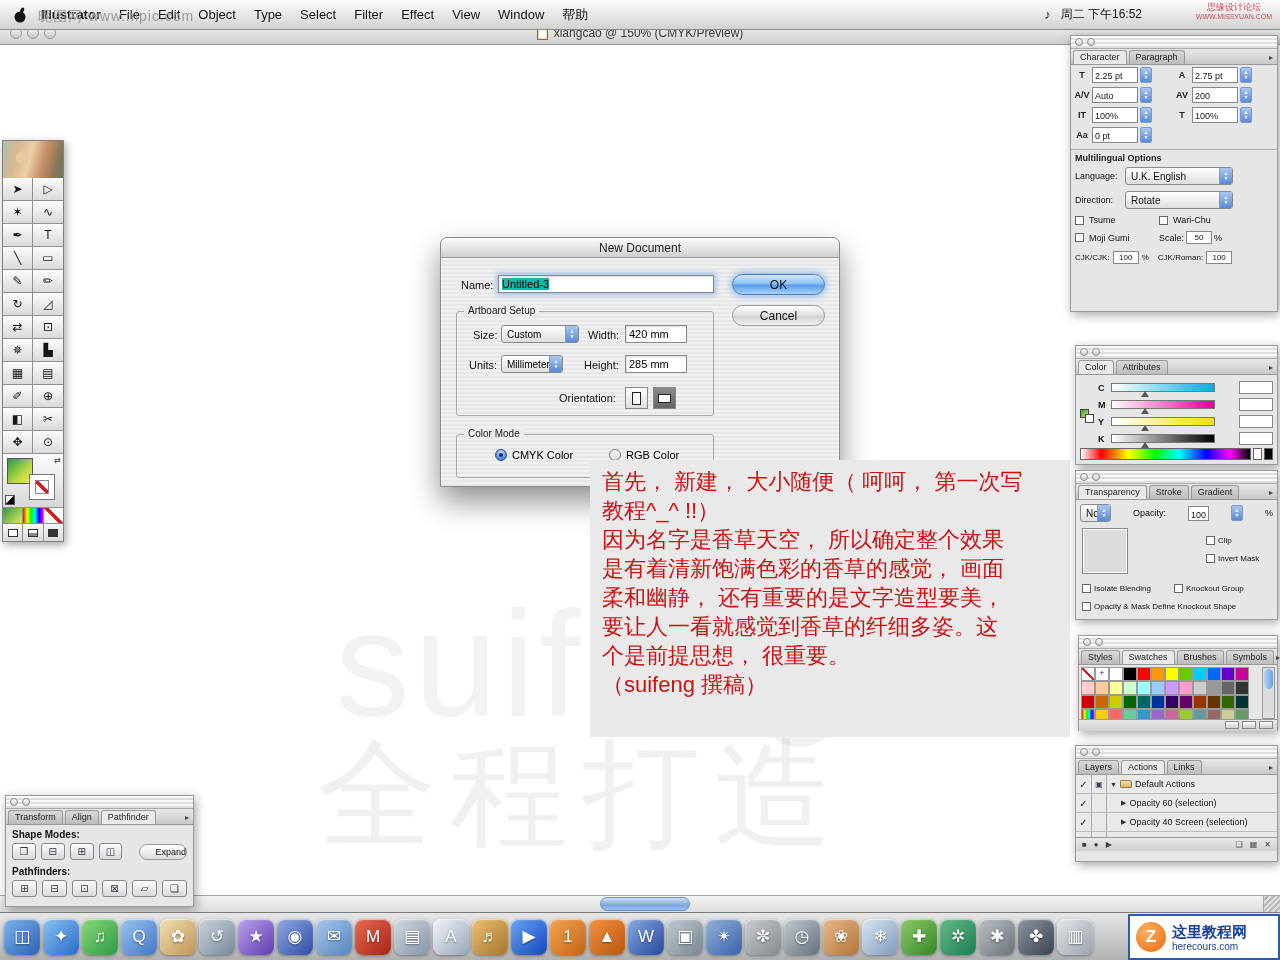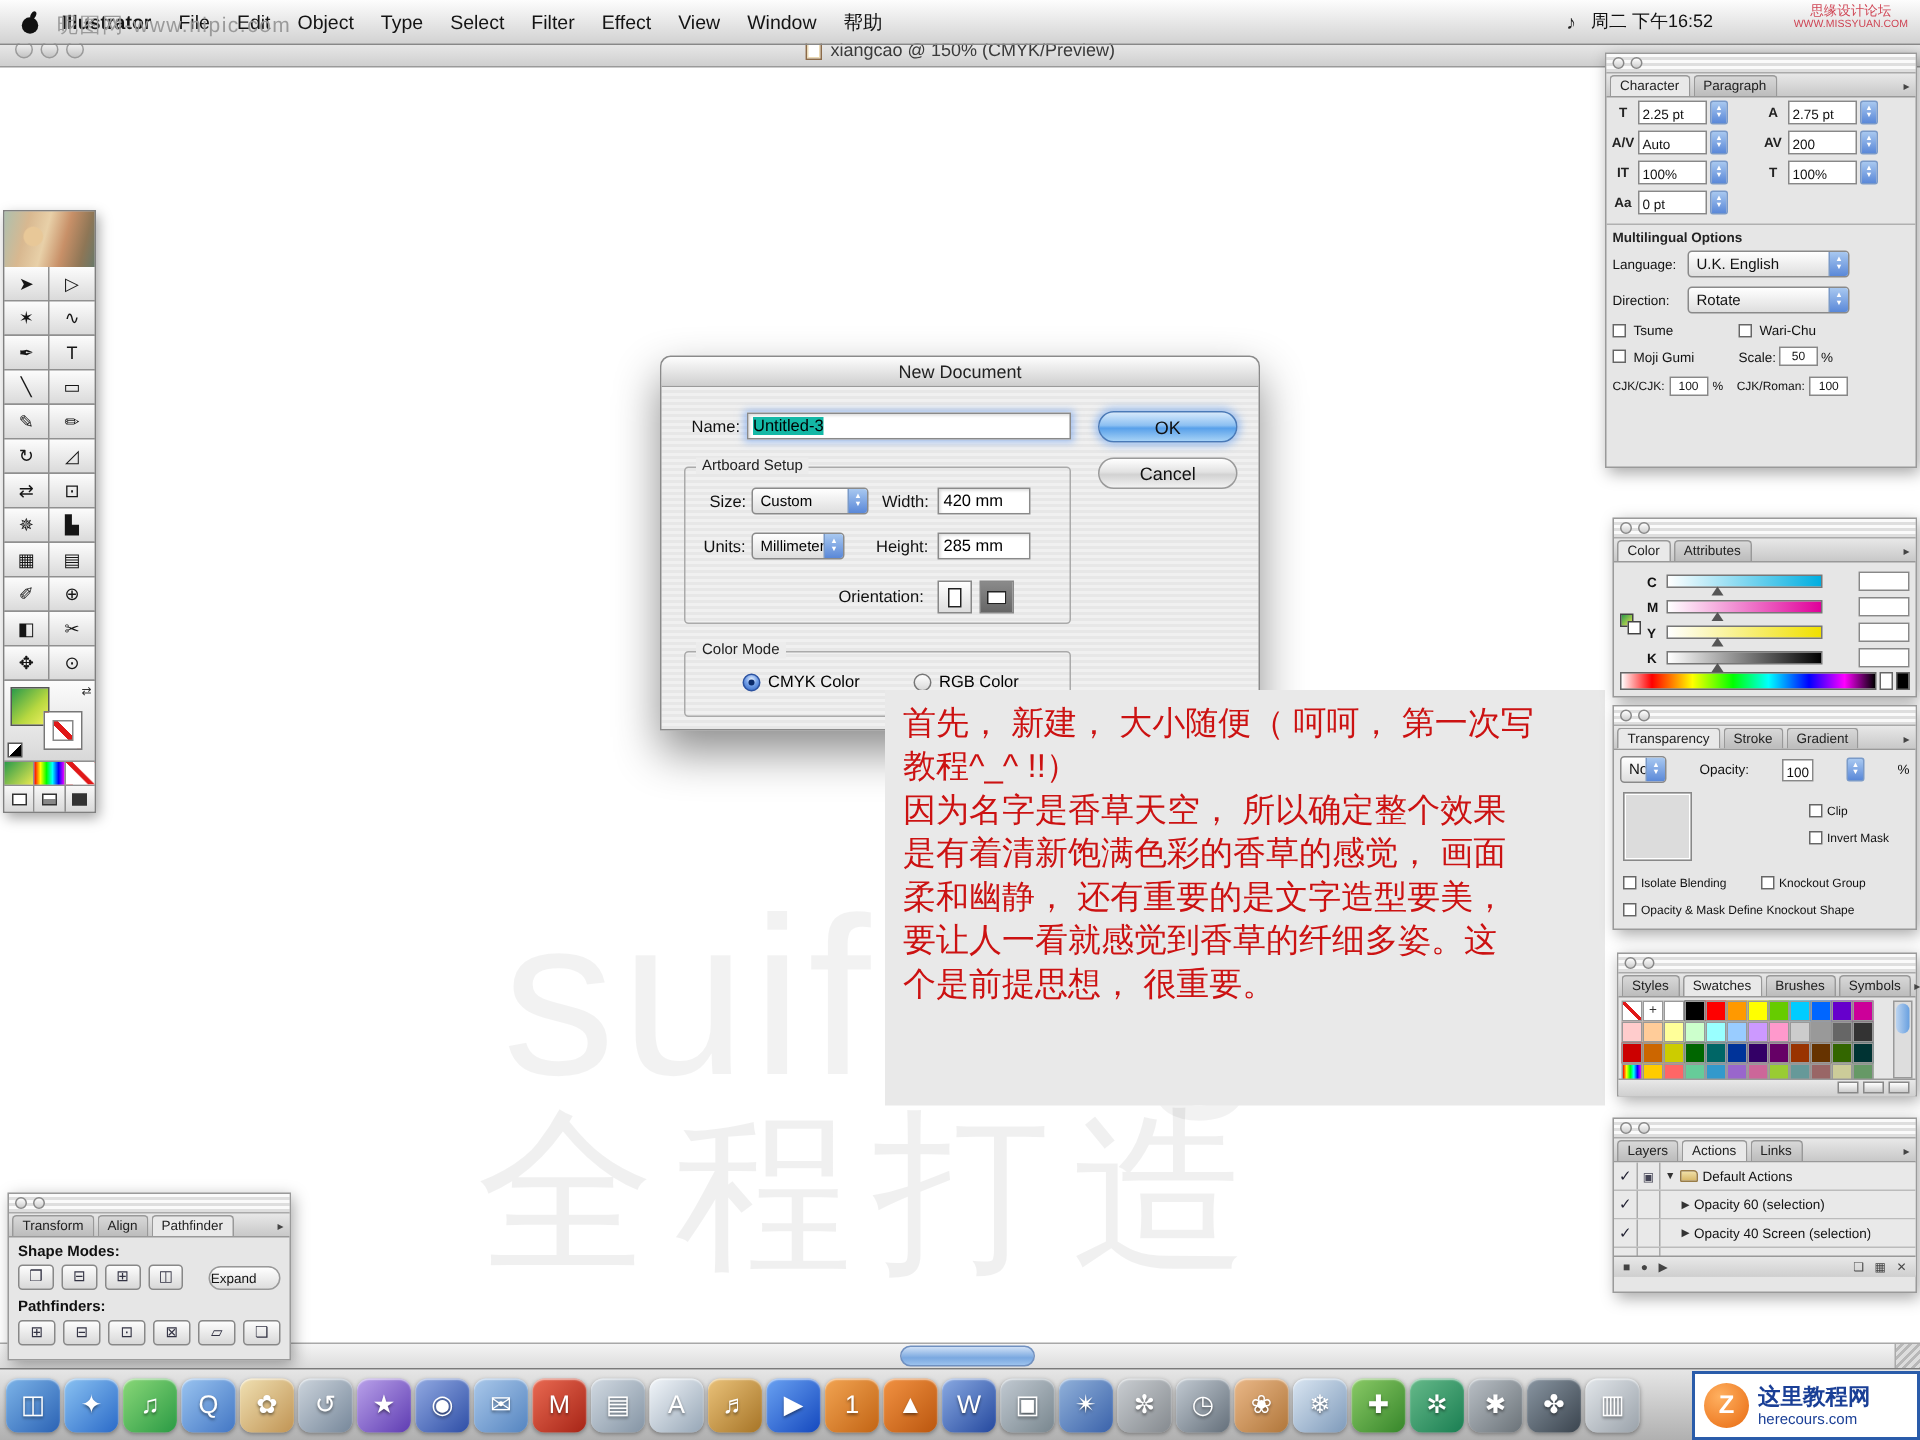--- a/index.html
+++ b/index.html
@@ -169,21 +169,21 @@
 .lbody.indent{padding-left:14px}
 .ltri{font-size:7px;color:#333}
 .lfolder{width:12px;height:8px;background:linear-gradient(#f0e0a8,#d8b868);border:1px solid #987c48;border-radius:1px 3px 1px 1px;flex:0 0 auto}
 #layers-bottom{position:absolute;left:0;right:0;bottom:0;height:14px;border-top:1px solid #999;background:linear-gradient(#e8e8e8,#cfcfcf);display:flex;align-items:center;gap:7px;padding:0 6px;font-size:8px;color:#444}
 
 
 #pathfinder-palette{left:5px;top:795px;width:189px;height:112px}
 .pf-label{font-size:10px;font-weight:bold;padding:4px 6px 1px 6px;color:#111}
 .pf-btns{display:flex;gap:5px;padding:2px 6px;align-items:center}
 .pfbtn{width:26px;height:17px;border:1px solid #888;border-radius:3px;background:linear-gradient(#fdfdfd,#d8d8d8);font-size:10px;text-align:center;line-height:15px;color:#334}
-#expand-btn{margin-left:12px;width:52px;height:16px;border:1px solid #999;border-radius:8px;background:linear-gradient(#fff,#ddd);font-size:9px;text-align:left;line-height:14px}
+#expand-btn{margin-left:12px;width:52px;height:16px;border:1px solid #999;border-radius:8px;background:linear-gradient(#fff,#ddd);font-size:9px;text-align:right;line-height:14px}
 
 
 #dock{position:absolute;left:0;right:0;bottom:0;height:48px;background:linear-gradient(#e6e6e6,#b0b0b0);border-top:1px solid #7a7a7a;display:flex;align-items:center;gap:3px;padding:0 4px;z-index:40}
 .dock-icon{width:36px;height:36px;border-radius:8px;display:flex;align-items:center;justify-content:center;font-size:17px;color:#fff;text-shadow:0 1px 2px rgba(0,0,0,.45);box-shadow:inset 0 1px 1px rgba(255,255,255,.6),0 1px 3px rgba(0,0,0,.35);flex:0 0 auto}
 #logo{position:absolute;right:0;bottom:0;width:152px;height:46px;background:#fff;border:2px solid #2a5caa;z-index:45;display:flex;align-items:center;gap:6px;padding:0 6px}
 #logo-badge{width:30px;height:30px;border-radius:50%;background:radial-gradient(circle at 35% 30%,#ffb060,#e86a10);color:#fff;font-weight:bold;font-size:17px;display:flex;align-items:center;justify-content:center;flex:0 0 auto}
 #logo-l1{font-size:15px;font-weight:bold;color:#1a3f96;line-height:18px}
 #logo-l2{font-size:10px;color:#1a3f96}
 </style>
 </head>
@@ -342,20 +342,21 @@
 
   <div id="annotation">
     <div id="annotation-text">
         <div class="ann-line">首先， 新建， 大小随便（ 呵呵， 第一次写</div>
         <div class="ann-line">教程^_^ !!）</div>
         <div class="ann-line">因为名字是香草天空， 所以确定整个效果</div>
         <div class="ann-line">是有着清新饱满色彩的香草的感觉， 画面</div>
         <div class="ann-line">柔和幽静， 还有重要的是文字造型要美，</div>
         <div class="ann-line">要让人一看就感觉到香草的纤细多姿。这</div>
         <div class="ann-line">个是前提思想， 很重要。</div>
+        <div class="ann-line">（suifeng 撰稿）</div>
       </div>
   </div>
 
   <div id="char-palette" class="palette">
     <div class="ptitle">
         <span class="pdot"></span>
         <span class="pdot d2"></span>
       </div>
     <div class="ptabs" id="char-tabs">
         <span class="ptab active">Character</span>

